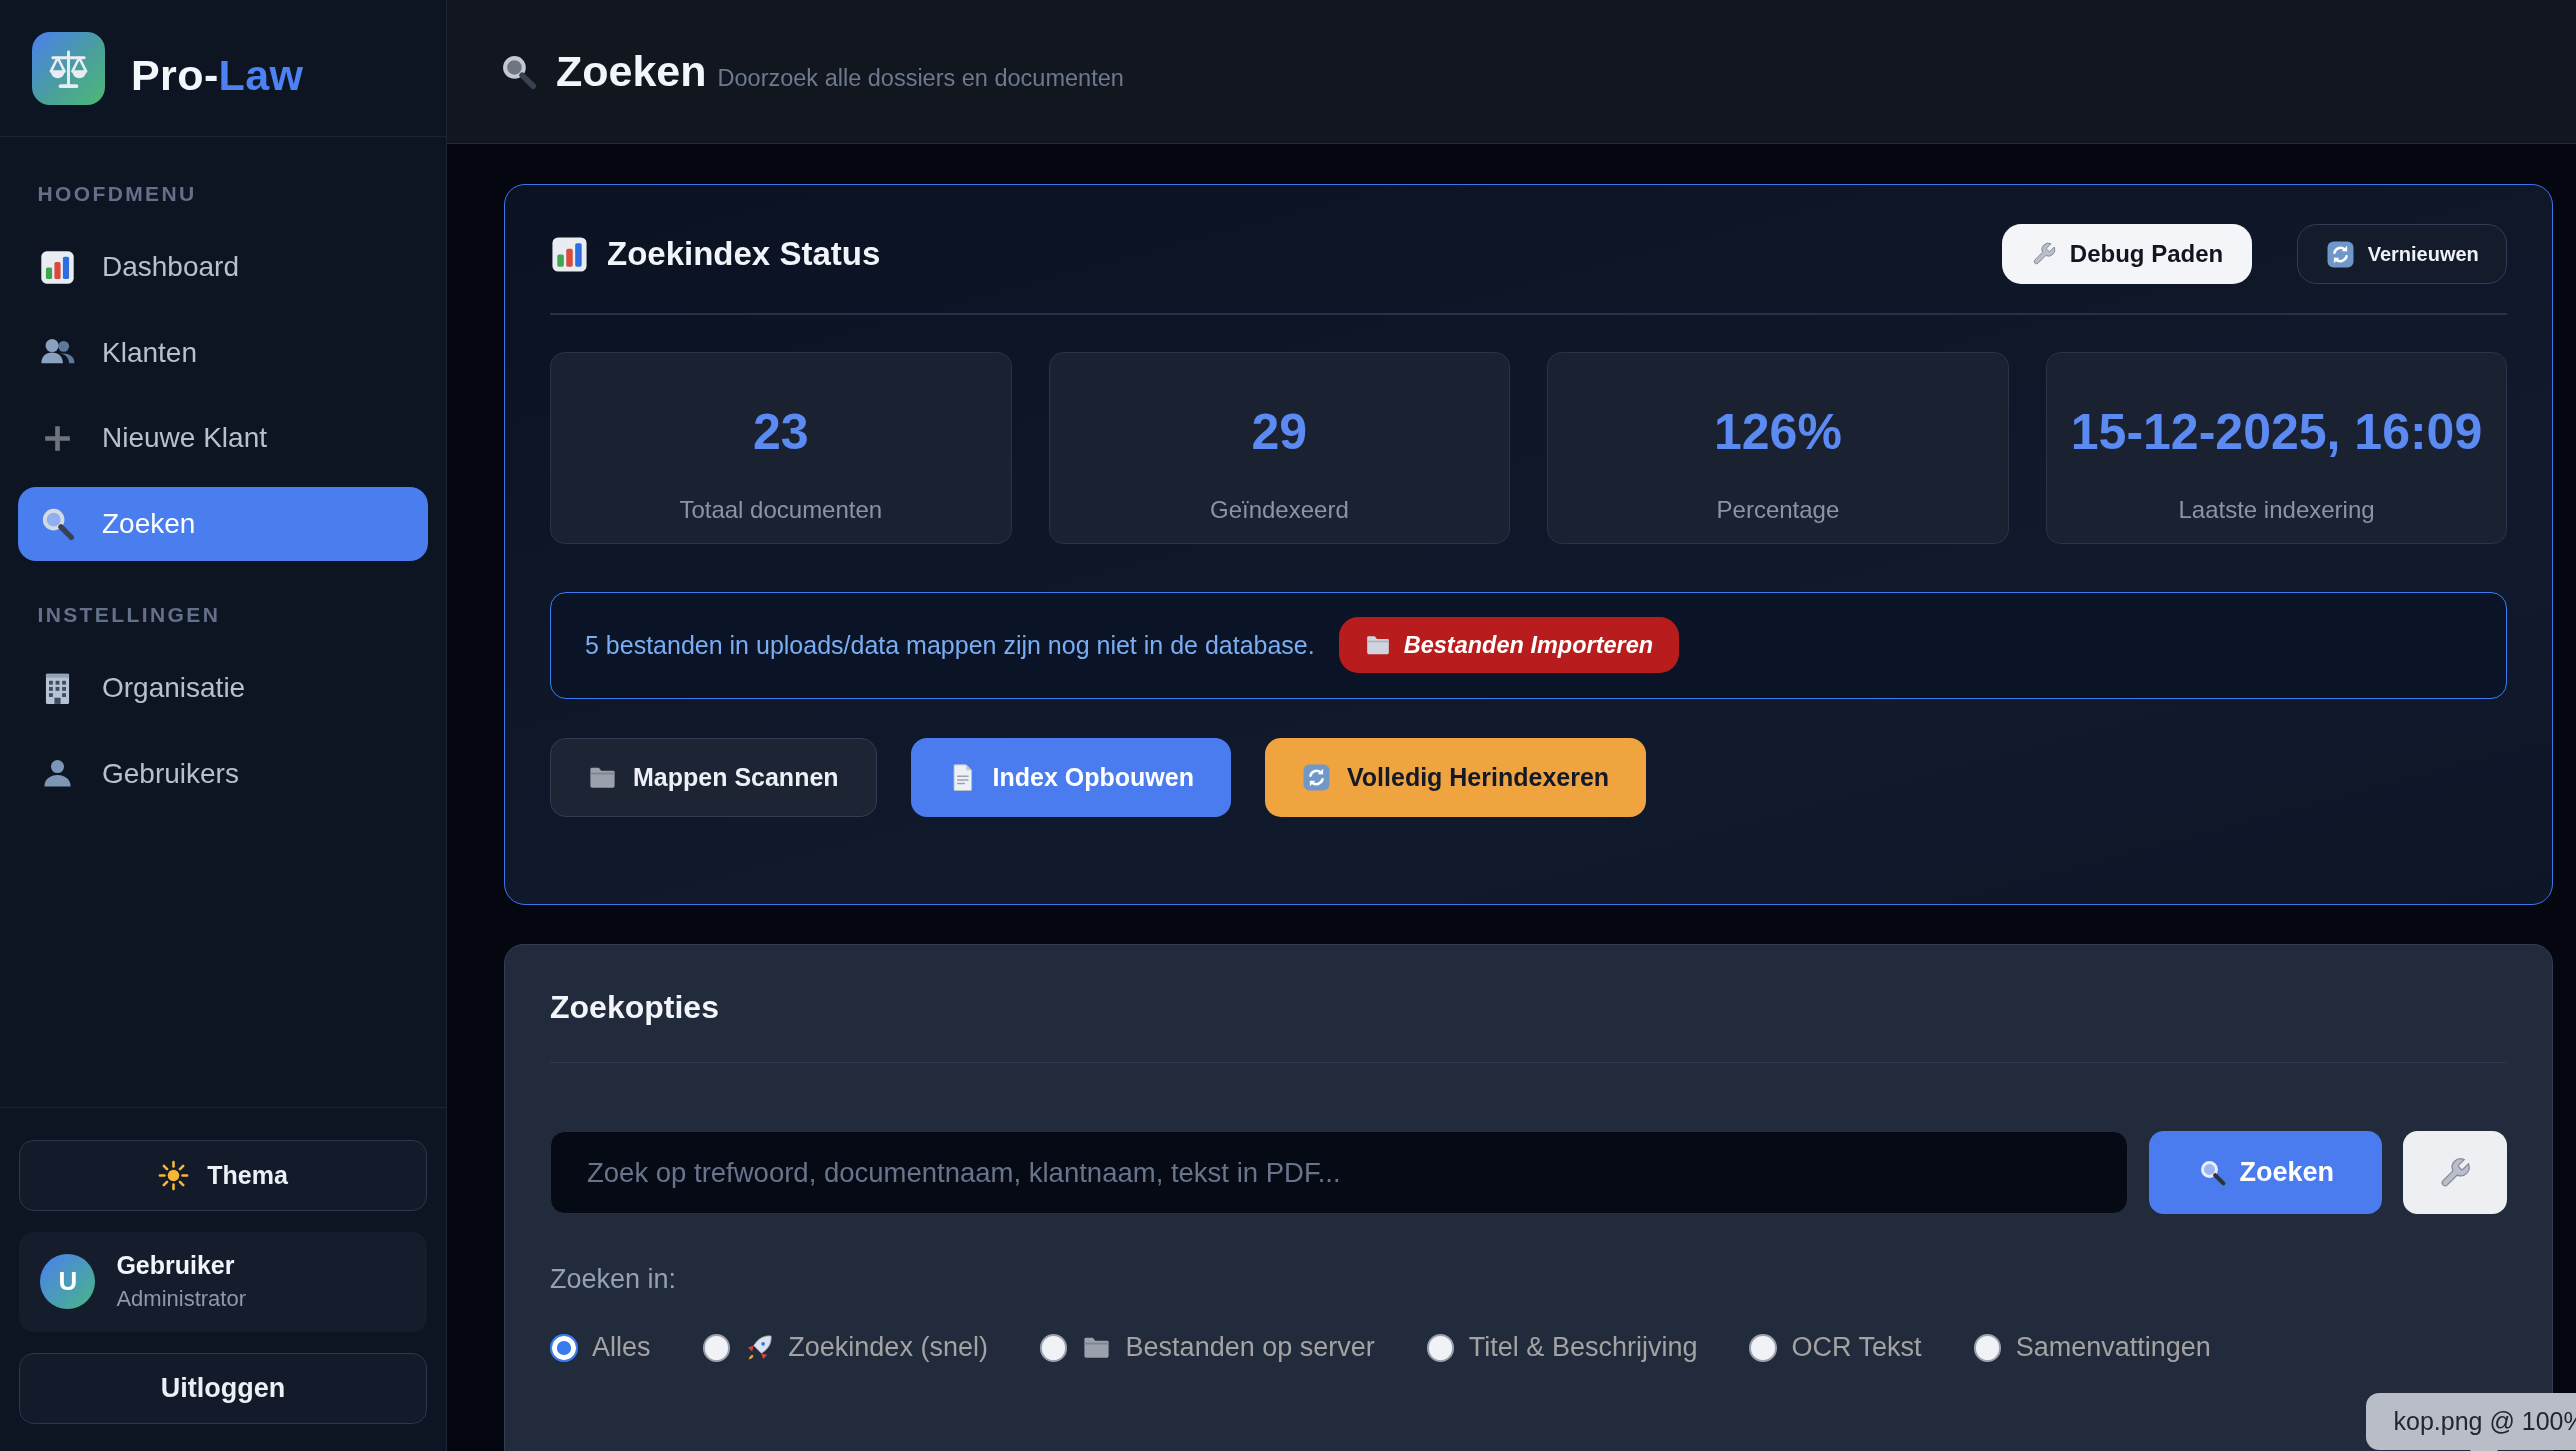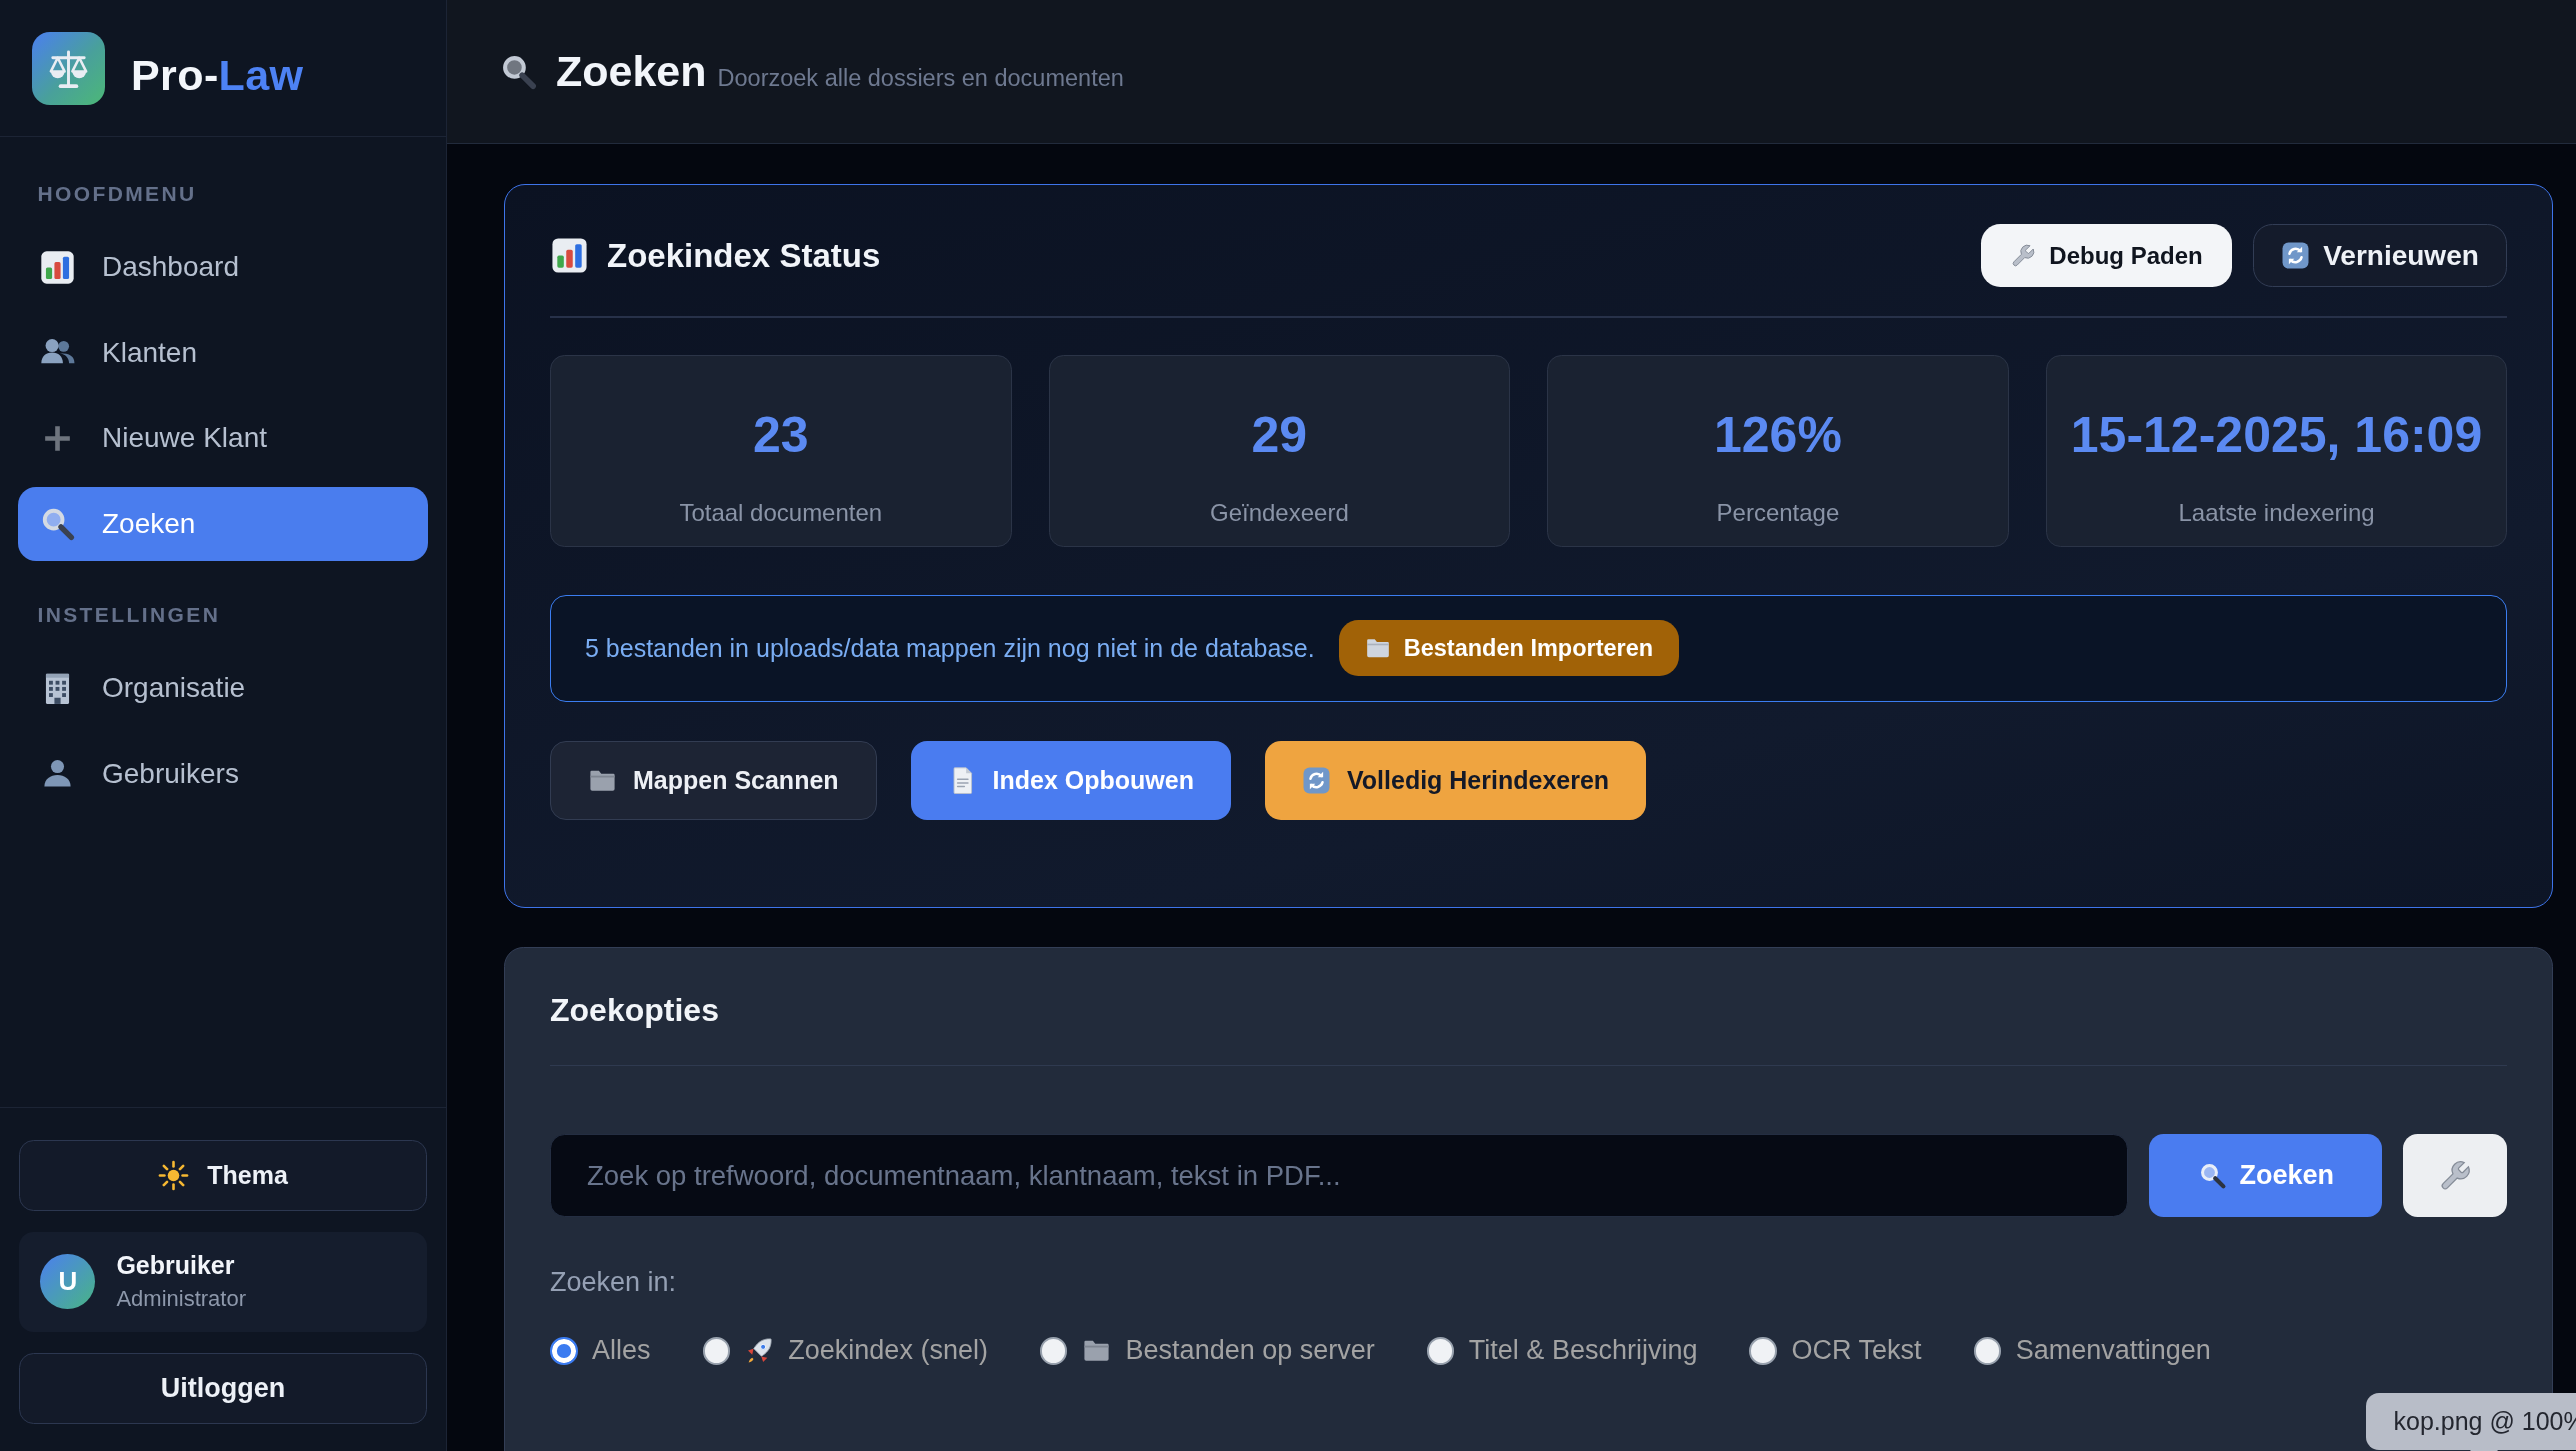--- a/index.html
+++ b/index.html
@@ -48,33 +48,33 @@
   .content { flex:1; background:#04070f; padding:40px 22.7px 0 57px; overflow:hidden; }
 
   
   .status-card { border:1.6px solid #3e74ea; border-radius:21px; background:linear-gradient(165deg,#0b1222 0%,#111a2d 70%,#0d1526 100%); padding:39px 45px 87px; }
   .card-head { display:flex; align-items:center; }
   .head-title { display:flex; align-items:center; gap:18px; font-size:33px; font-weight:bold; color:#f1f4f9; }
   .ic-head { width:39px; height:39px; }
   .head-actions { margin-left:auto; display:flex; gap:21px; }
   .btn { display:inline-flex; align-items:center; justify-content:center; gap:13px; border-radius:19.4px; font-weight:bold; }
   .btn-debug { background:#f3f5f8; color:#10151f; font-size:24px; padding:16px 29px; }
-  .btn-refresh { background:#141b2b; border:1.6px solid #323d55; color:#eef1f6; font-size:28px; padding:14.6px 27.5px; }
+  .btn-refresh { background:#141b2b; border:1.6px solid #323d55; color:#eef1f6; font-size:20px; padding:14.6px 27.5px;margin-left:24px; }
   .ic-32 { width:26px; height:26px; }
   .ic-36 { width:29px; height:29px; }
   .head-divider { height:1.6px; background:#273149; margin-top:29px; }
 
   .stats { display:grid; grid-template-columns:repeat(4,1fr); gap:37px; margin-top:37px; }
   .stat { background:#1a2231; border:1.6px solid #2b3447; border-radius:14.6px; height:192px; padding:47px 22.7px 0; text-align:center; }
   .stat-value { font-size:50px; font-weight:bold; color:#5b8af2; line-height:1.3; }
   .stat-label { font-size:24px; color:#8a94a7; margin-top:31px; }
 
   .banner { margin-top:48px; display:flex; align-items:center; gap:24px; border:1.6px solid #3b7df0; background:#0a1426; border-radius:16px; min-height:107px; padding:11.3px 34px; }
   .banner-text { font-size:25px; color:#7aadf3; }
-  .btn-import { background:#a16207; color:#fff; font-size:23.5px; padding:14.6px 26px; border-radius:19.4px; flex:0 0 auto; }
+  .btn-import { background:#b91c1c; color:#fff; font-size:23.5px; padding:14.6px 26px; border-radius:19.4px; flex:0 0 auto;font-style:italic; }
 
   .actions { margin-top:39px; display:flex; gap:34px; }
   .action { height:79px; padding:0 37px; border-radius:16px; font-size:25px; font-weight:bold; display:inline-flex; align-items:center; gap:16px; }
   .action.dark { background:#1d2434; border:1.6px solid #323c52; color:#edf0f5; }
   .action.blue { background:#4a7cf0; color:#fff; }
   .action.orange { background:#efa440; color:#141928; }
 
   
   .options-card { margin-top:39px; background:#222b3b; border:1.6px solid #333e56; border-radius:19.4px; padding:44px 45px 113px; }
   .options-title { font-size:32px; font-weight:bold; color:#f2f5f9; }

